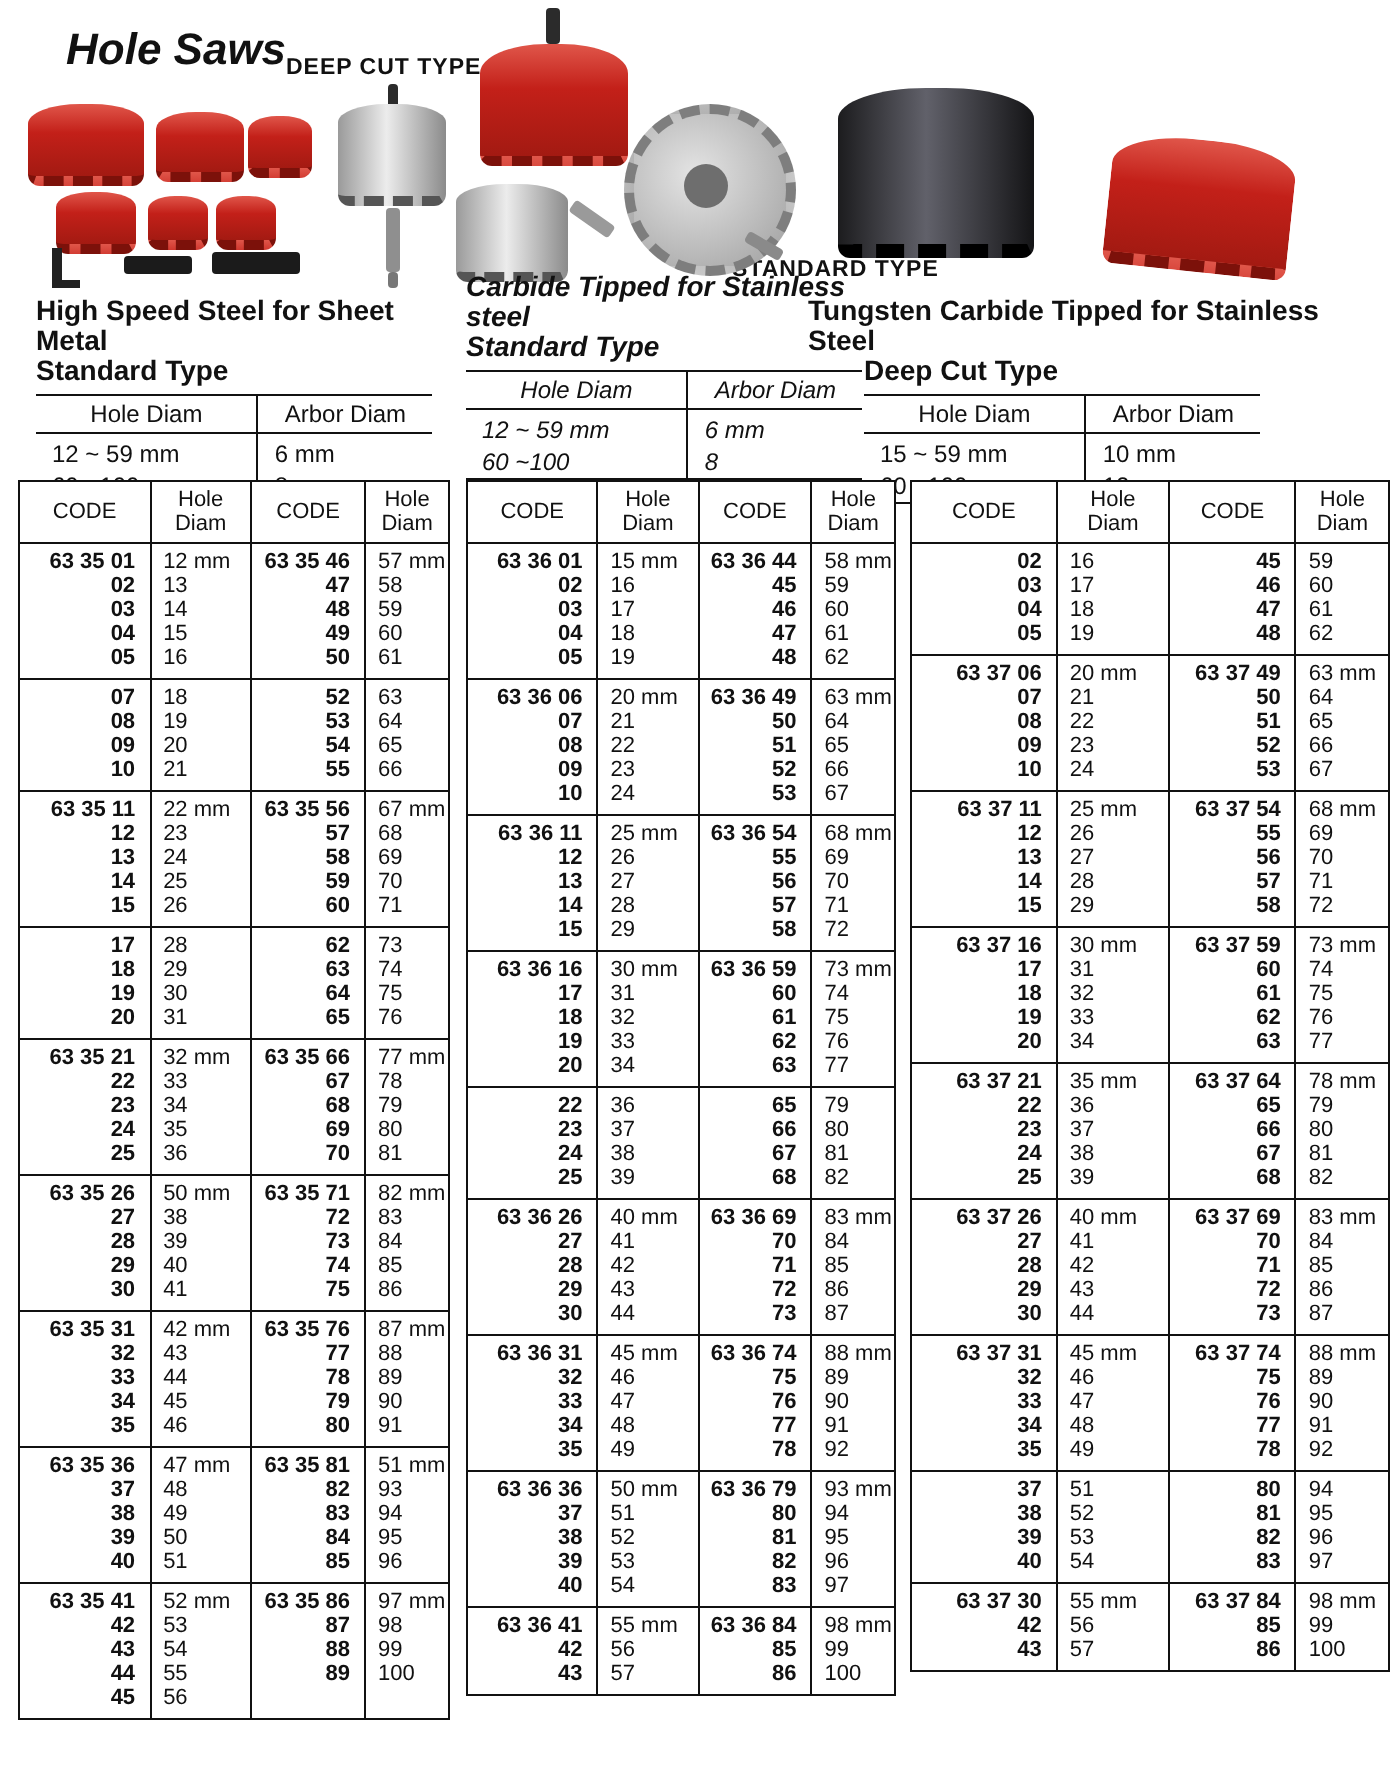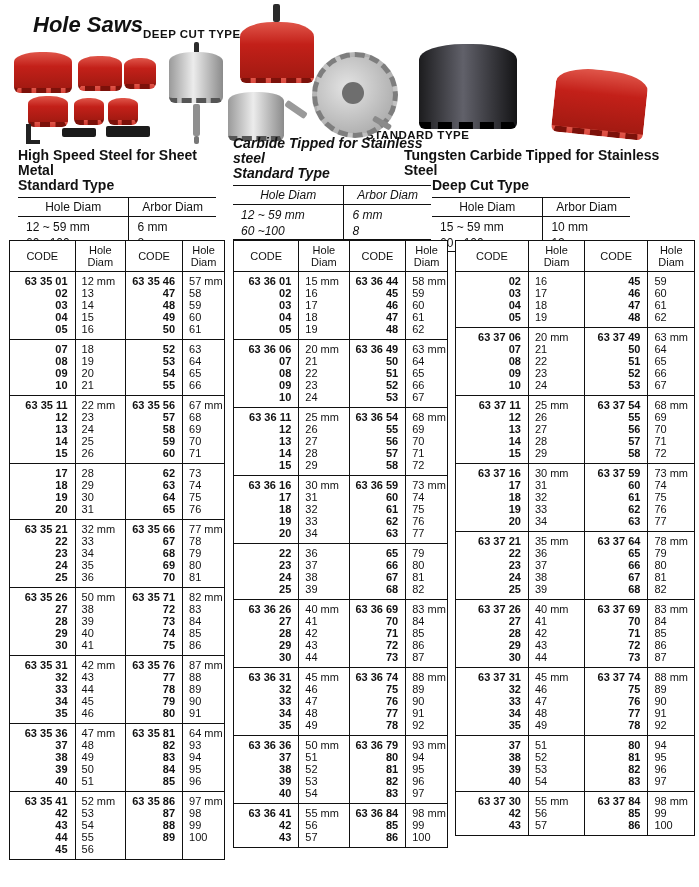--- a/index.html
+++ b/index.html
@@ -410,21 +410,21 @@
             <td class="diam">46</td>
             <td class="code">80</td>
             <td class="diam">91</td>
           </tr>
         </tbody>
         <tbody>
           <tr>
             <td class="code">63 35 36</td>
             <td class="diam">47 mm</td>
             <td class="code">63 35 81</td>
-            <td class="diam">64 mm</td>
+            <td class="diam">51 mm</td>
           </tr>
           <tr>
             <td class="code">37</td>
             <td class="diam">48</td>
             <td class="code">82</td>
             <td class="diam">93</td>
           </tr>
           <tr>
             <td class="code">38</td>
             <td class="diam">49</td>

